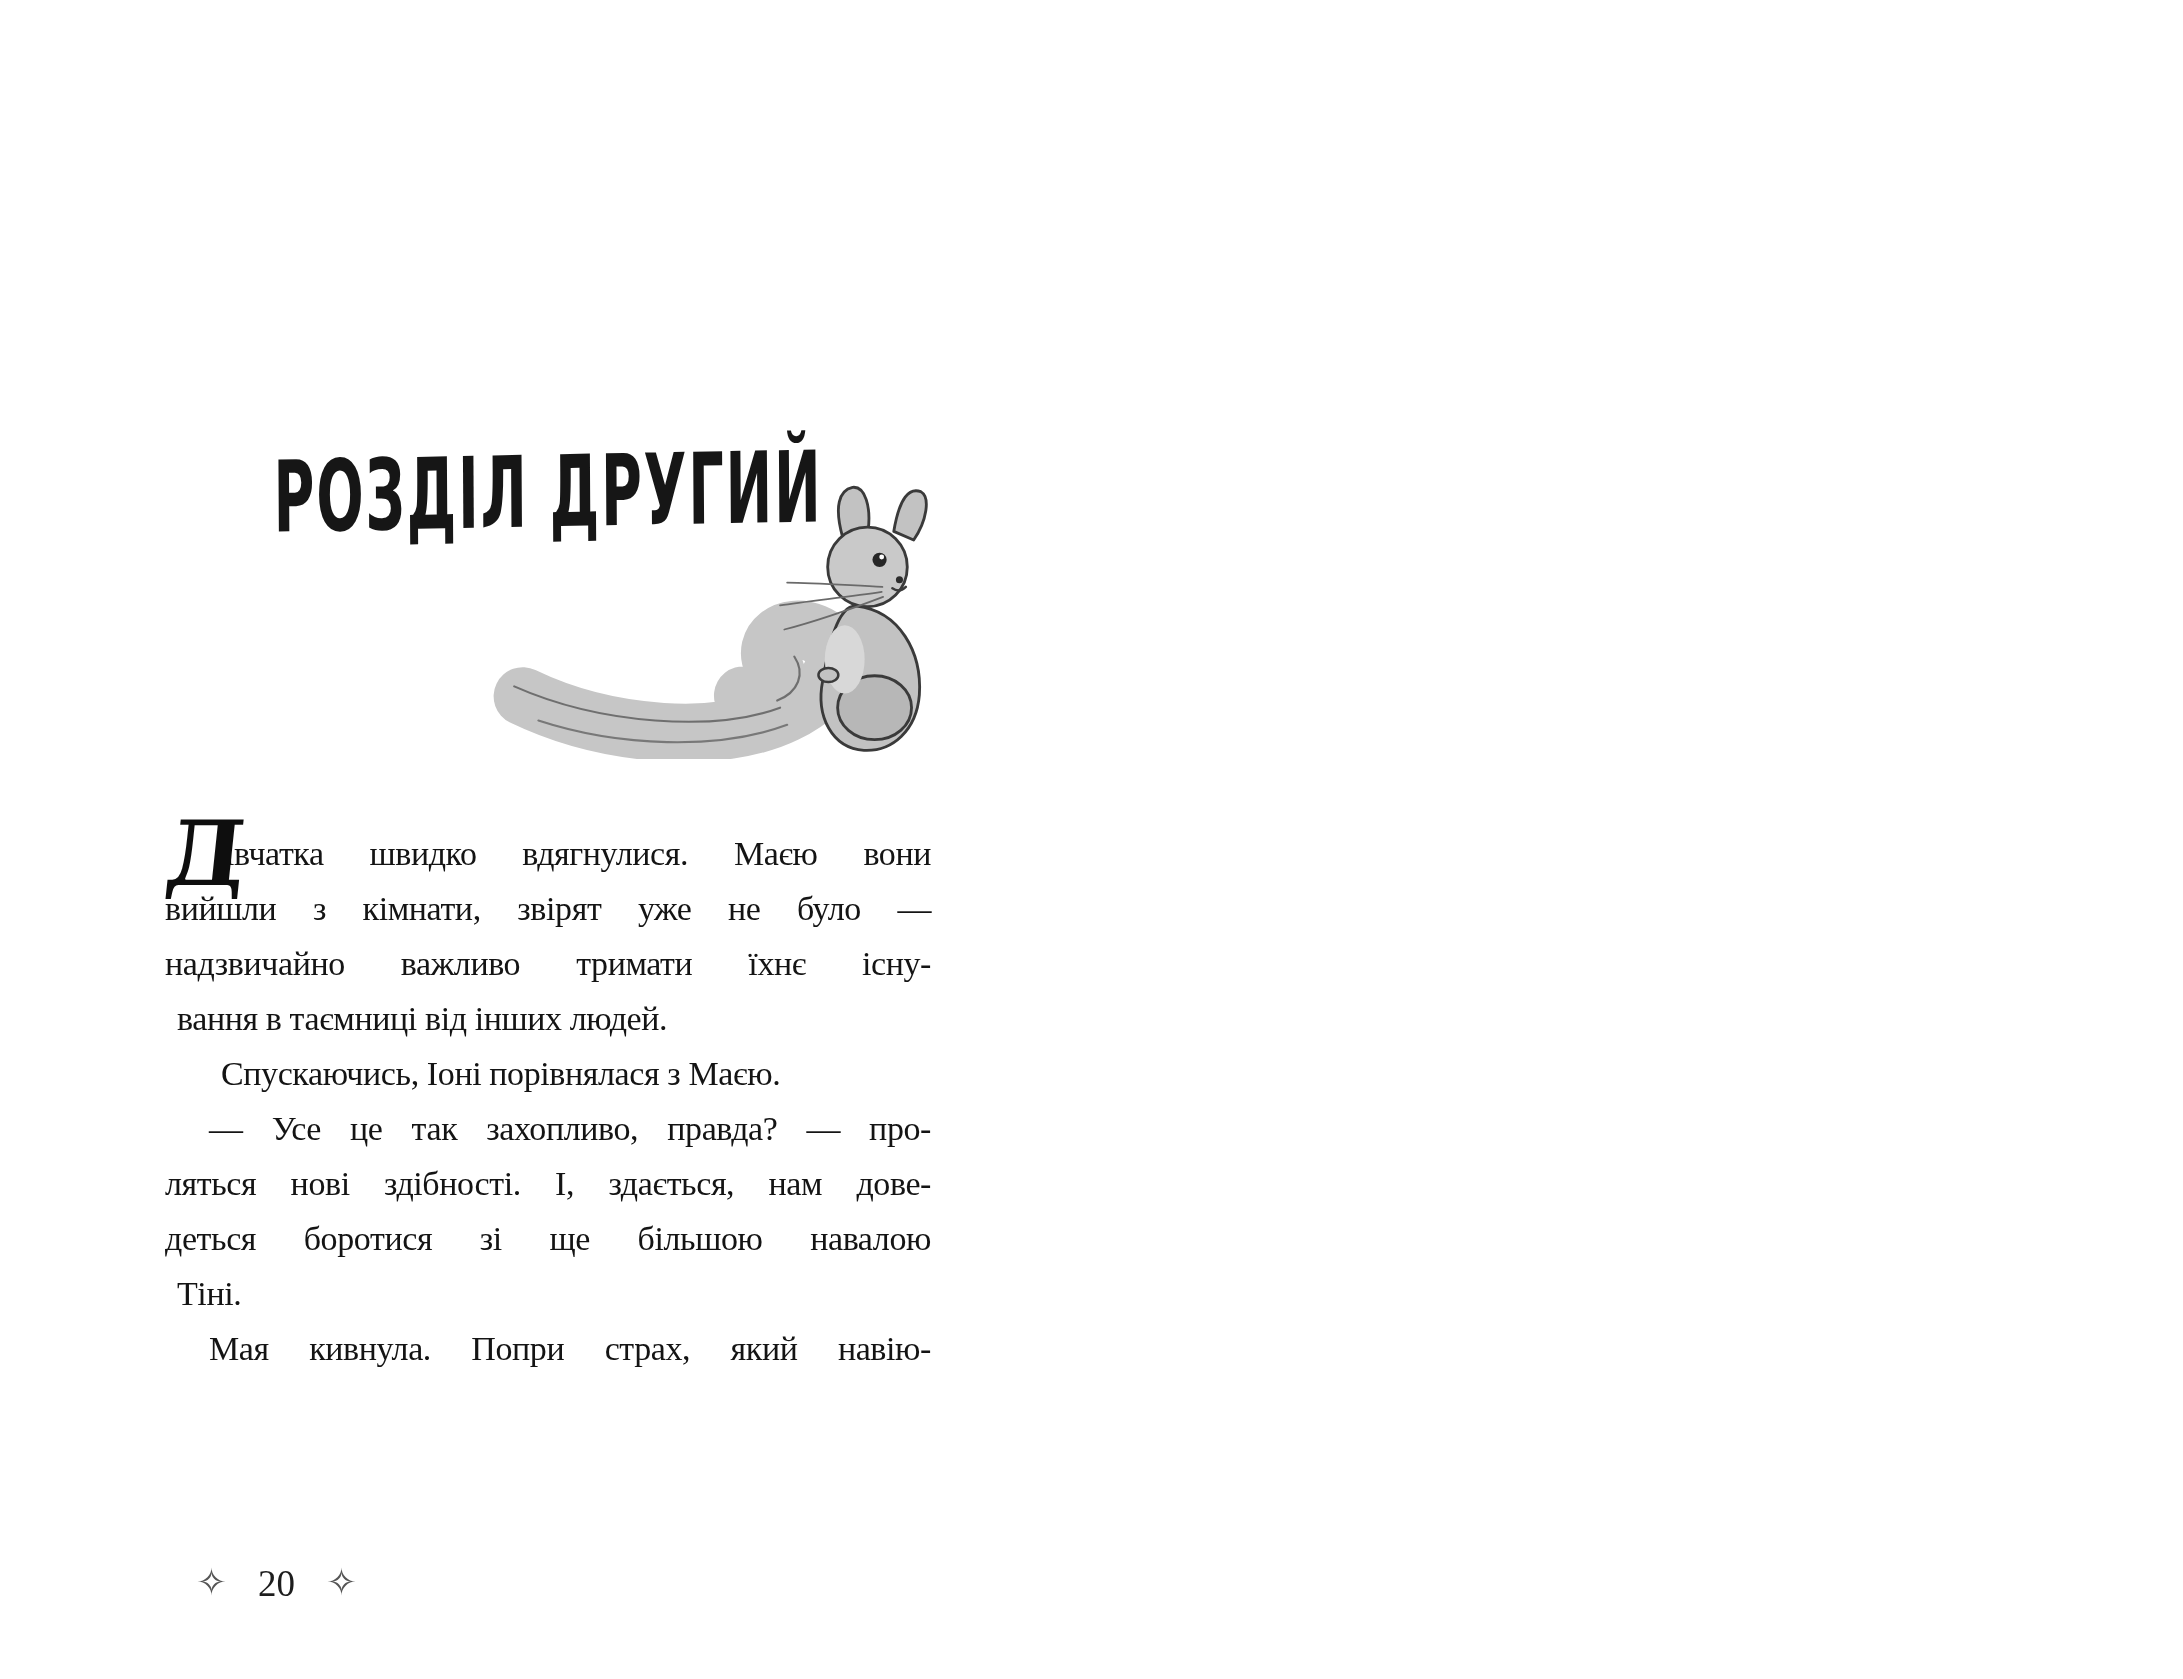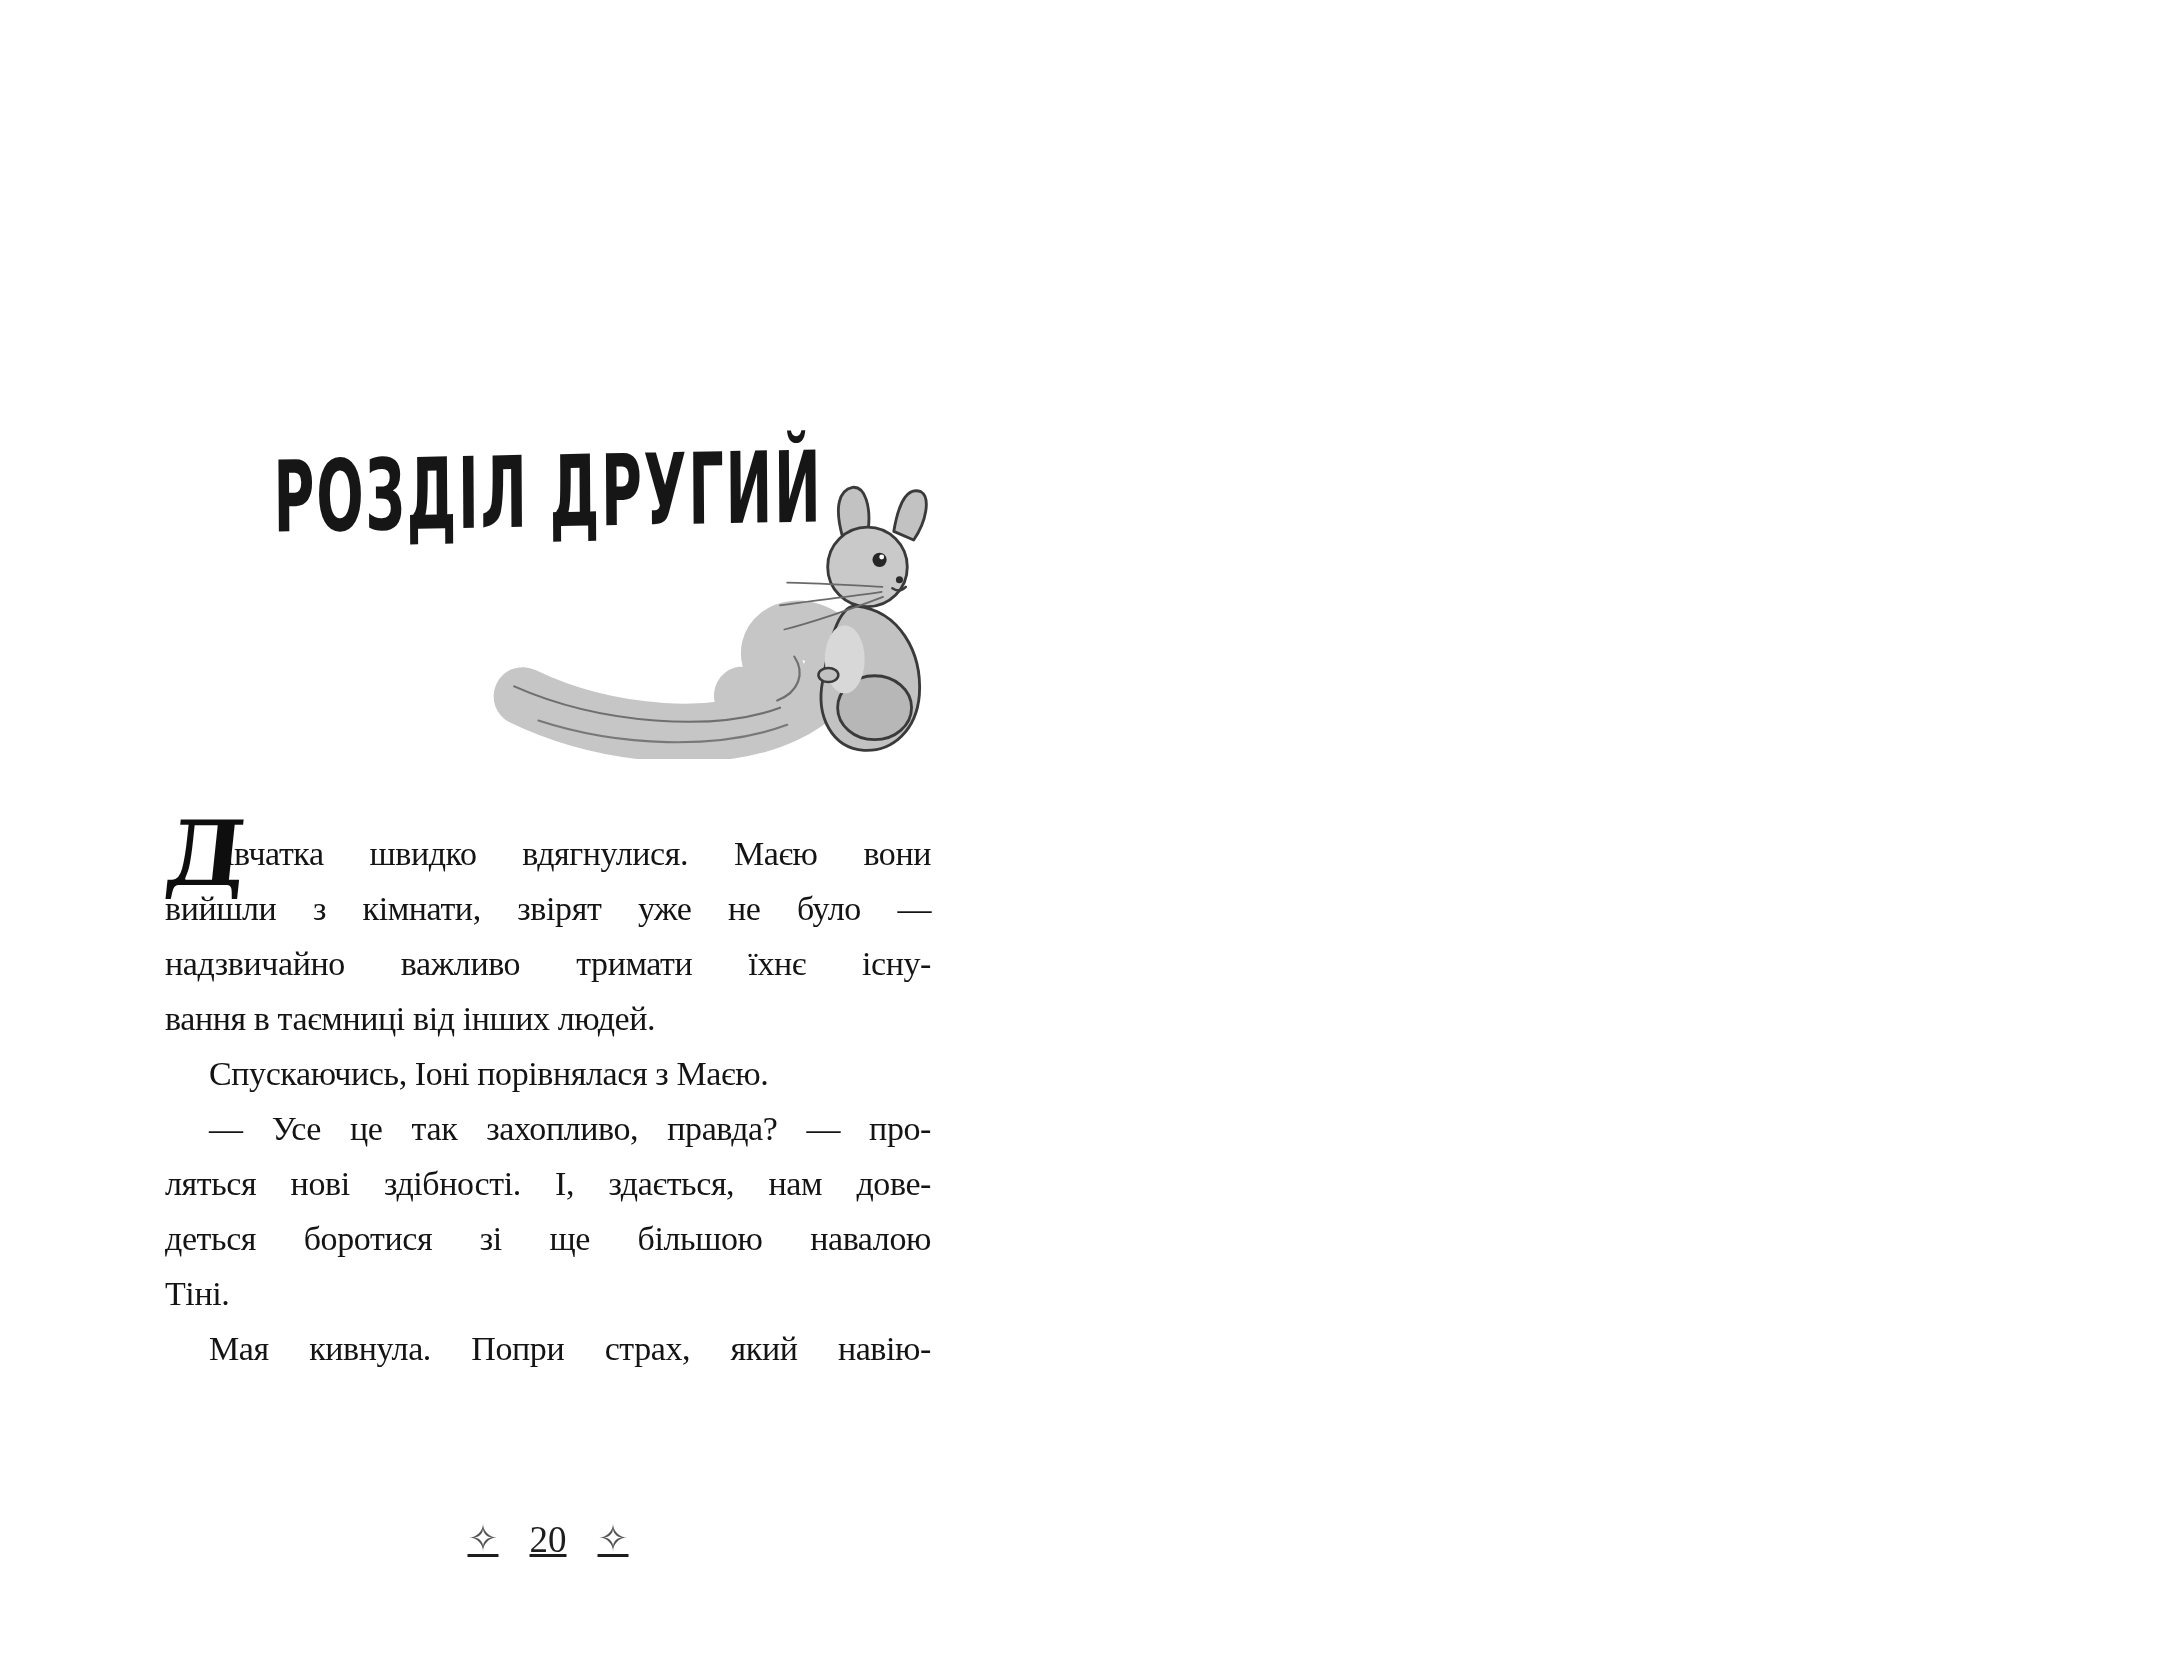--- a/index.html
+++ b/index.html
@@ -24,32 +24,32 @@
   .lines{position:absolute;}
   #left-lines{left:165px;top:826px;width:766px;}
 
   .line{
     position:relative;height:55px;line-height:55px;
     font-size:34px;letter-spacing:-0.4px;color:#141414;
     text-align:justify;text-align-last:justify;box-sizing:border-box;
     width:100%;
   }
   #left-lines .line,#wide-lines .line{width:766px;}
-  .line.end{text-align-last:left;}
+  .line.end{text-align-last:left;margin-left:12px;}
   .line.ind{padding-left:44px;}
   .line.dropline{padding-left:60px;}
   .dropcap{
     position:absolute;left:1.4px;top:-18.5px;
     font-family:"DejaVu Serif",serif;font-weight:bold;font-size:90px;
     line-height:1;transform:skewX(-6deg);color:#0e0e0e;
   }
 
   .folio{
-    position:absolute;top:1509px;height:61px;line-height:61px;
-    width:766px;text-align:center;font-size:37px;color:#1d1d1d;text-decoration:underline;
+    position:absolute;top:1553px;height:61px;line-height:61px;
+    width:766px;font-size:37px;color:#1d1d1d;
   }
   #folio-left{left:165px;}
   .sparkle{
     font-family:"DejaVu Sans",sans-serif;font-size:37px;color:#555;
     margin:0 31px;position:relative;top:-1.4px;
   }
 
   svg{position:absolute;display:block;}
   #squirrel{left:473px;top:446px;}
 </style>

